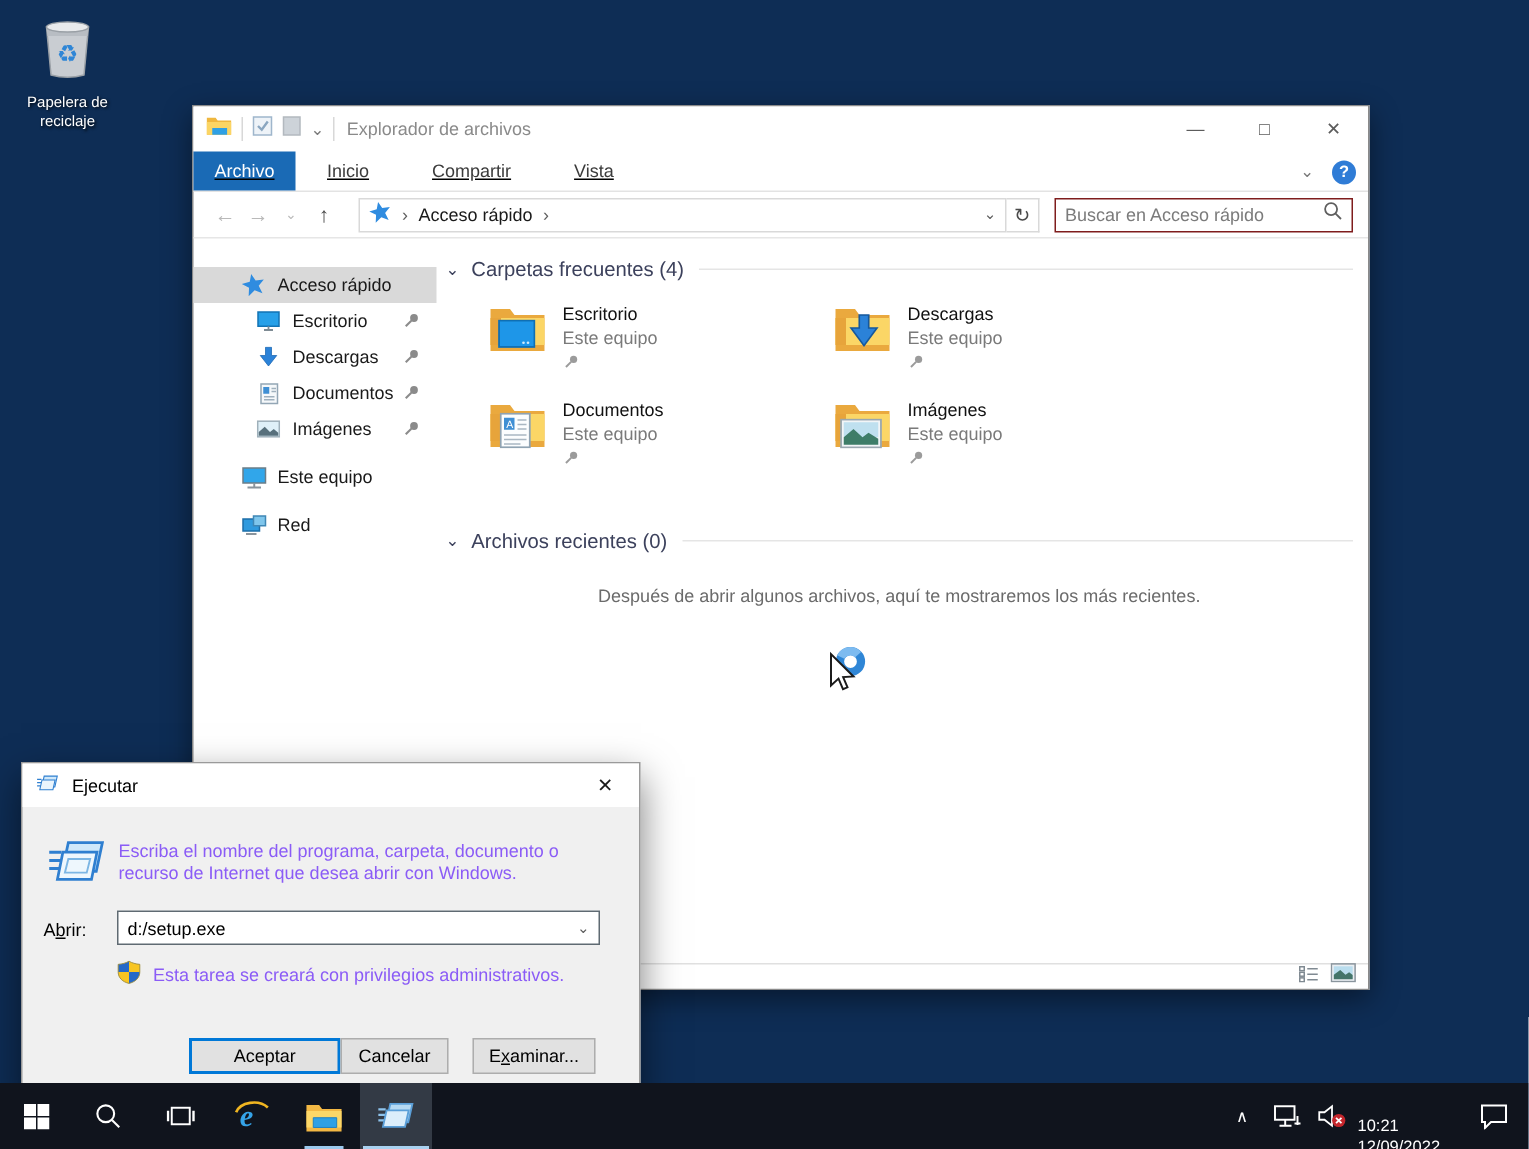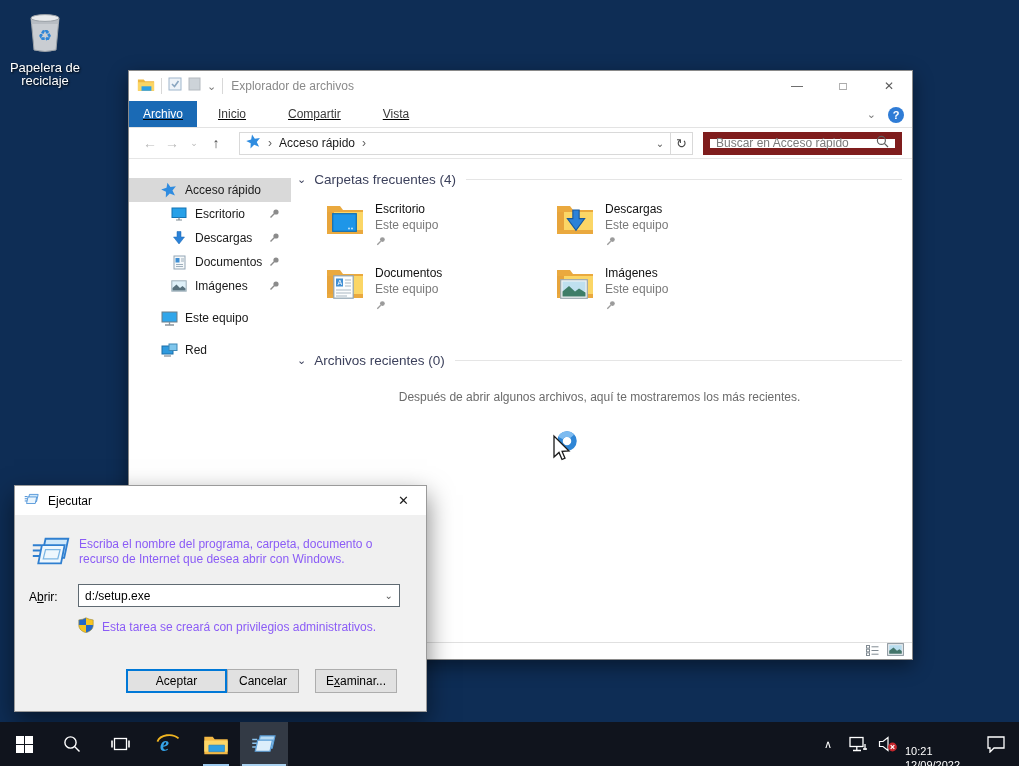--- a/index.html
+++ b/index.html
@@ -6,21 +6,21 @@
   html,body { width:1019px; height:766px; overflow:hidden; }
   body { font-family:"Liberation Sans", sans-serif; position:relative;
          background:
            linear-gradient(105deg, rgba(0,0,0,0) 38%, rgba(150,200,245,.12) 50%, rgba(0,0,0,0) 62%),
            radial-gradient(ellipse 620px 420px at 78% 45%, #1e5a9e 0%, #1b4f8c 40%, rgba(27,79,140,0) 75%),
            linear-gradient(118deg, #0a1526 0%, #0e2443 28%, #16477e 58%, #123providedF 75%, #0d2c54 100%);
          background-color:#0e2d55; }
 
   
   .desk-icon { position:absolute; left:4px; top:8px; width:82px; text-align:center; cursor:default; }
-  .desk-icon .lbl { margin-top:3px; color:#fff; font-size:13px; line-height:13px;
+  .desk-icon .lbl { margin-top:3px; color:#fff; font-size:10px; line-height:13px;
                     text-shadow:1px 1px 2px rgba(0,0,0,.9); }
 
   
   .win { position:absolute; left:128px; top:70px; width:785px; height:590px;
          background:#fff; border:1px solid #8a8a8a; box-shadow:0 6px 18px rgba(0,0,0,.45); }
   .titlebar { position:relative; height:30px; background:#fff; display:flex; align-items:center; }
   .qat { display:flex; align-items:center; gap:6px; padding-left:8px; }
   .sep-v { width:1px; height:16px; background:#d8d8d8; }
   .win-title { color:#8a8a8a; font-size:12px; margin-left:8px; }
   .caption-btns { position:absolute; right:0; top:0; height:30px; display:flex; }
@@ -38,21 +38,21 @@
   .nav-btn { font-size:14px; width:22px; text-align:center; }
   .nav-dis { color:#b9b9b9; }
   .nav-en { color:#4a4a4a; }
   .addr-box { margin-left:12px; height:23px; width:432px; border:1px solid #d9d9d9; display:flex; align-items:center;
               padding-left:6px; font-size:12px; color:#1a1a1a; background:#fff; }
   .addr-box .crumb-sep { color:#5f5f5f; margin:0 7px; font-size:12px; }
   .addr-tail { margin-left:auto; display:flex; align-items:center; height:100%; }
   .addr-dd { width:20px; text-align:center; color:#5a5a5a; font-size:10px; }
   .refresh-seg { width:22px; height:23px; border:1px solid #d9d9d9; border-left:none; display:flex; align-items:center;
                  justify-content:center; color:#4a4a4a; font-size:13px; }
-  .search-box { margin-left:10px; height:23px; flex:1; border:7px solid #7f1d1d; display:flex; align-items:center;
+  .search-box { margin-left:10px; height:23px; flex:1; border:1px solid #7f1d1d; display:flex; align-items:center;
                 padding:0 6px; }
   .search-box .ph { color:#7b7b7b; font-size:12px; flex:1; }
 
   .body { position:absolute; top:89px; bottom:17px; left:0; right:0; display:flex; }
   .sidebar { width:162px; padding-top:18px; font-size:12px; color:#1a1a1a; flex:none; }
   .s-row { height:24px; display:flex; align-items:center; padding-left:30px; position:relative; }
   .s-row .ic { width:20px; display:flex; justify-content:center; margin-right:6px; flex:none; }
   .s-row.sel { background:#d9d9d9; }
   .s-child { padding-left:40px; }
   .s-pin { position:absolute; right:10px; top:5px; }
@@ -67,21 +67,21 @@
   .tile .ficon { position:relative; width:40px; height:34px; margin-right:10px; flex:none; }
   .tile .ov { position:absolute; }
   .tile .t-name { font-size:12px; color:#111; line-height:16px; }
   .tile .t-loc { font-size:12px; color:#7a7a7a; line-height:16px; }
   .empty-msg { margin-top:22px; text-align:center; font-size:12px; color:#6b6b6b; }
 
   .statusbar { position:absolute; left:0; right:0; bottom:0; height:17px; border-top:1px solid #e0e0e0;
                background:#fff; display:flex; justify-content:flex-end; align-items:center; padding-right:8px; gap:8px; }
 
   
-  .dlg { position:absolute; left:14px; top:485px; width:413px; height:227px; background:#f0f0f0;
+  .dlg { position:absolute; left:14px; top:508px; width:413px; height:227px; background:#f0f0f0;
          border:1px solid #9a9a9a; box-shadow:0 10px 24px rgba(0,0,0,.5); font-size:12px; }
   .dlg-tb { height:29px; background:#fff; display:flex; align-items:center; padding-left:9px; }
   .dlg-title { margin-left:8px; color:#000; }
   .dlg-x { margin-left:auto; width:45px; height:29px; display:flex; align-items:center; justify-content:center;
            color:#1a1a1a; font-size:13px; }
   .dlg-desc { position:absolute; left:64px; top:51px; width:330px; line-height:15px; color:#8b5cf6; }
   .dlg-runicon { position:absolute; left:16px; top:50px; }
   .dlg-openlbl { position:absolute; left:14px; top:104px; color:#000; }
   .mn { text-decoration:underline; }
   .combo { position:absolute; left:63px; top:98px; width:322px; height:23px; background:#fff;

